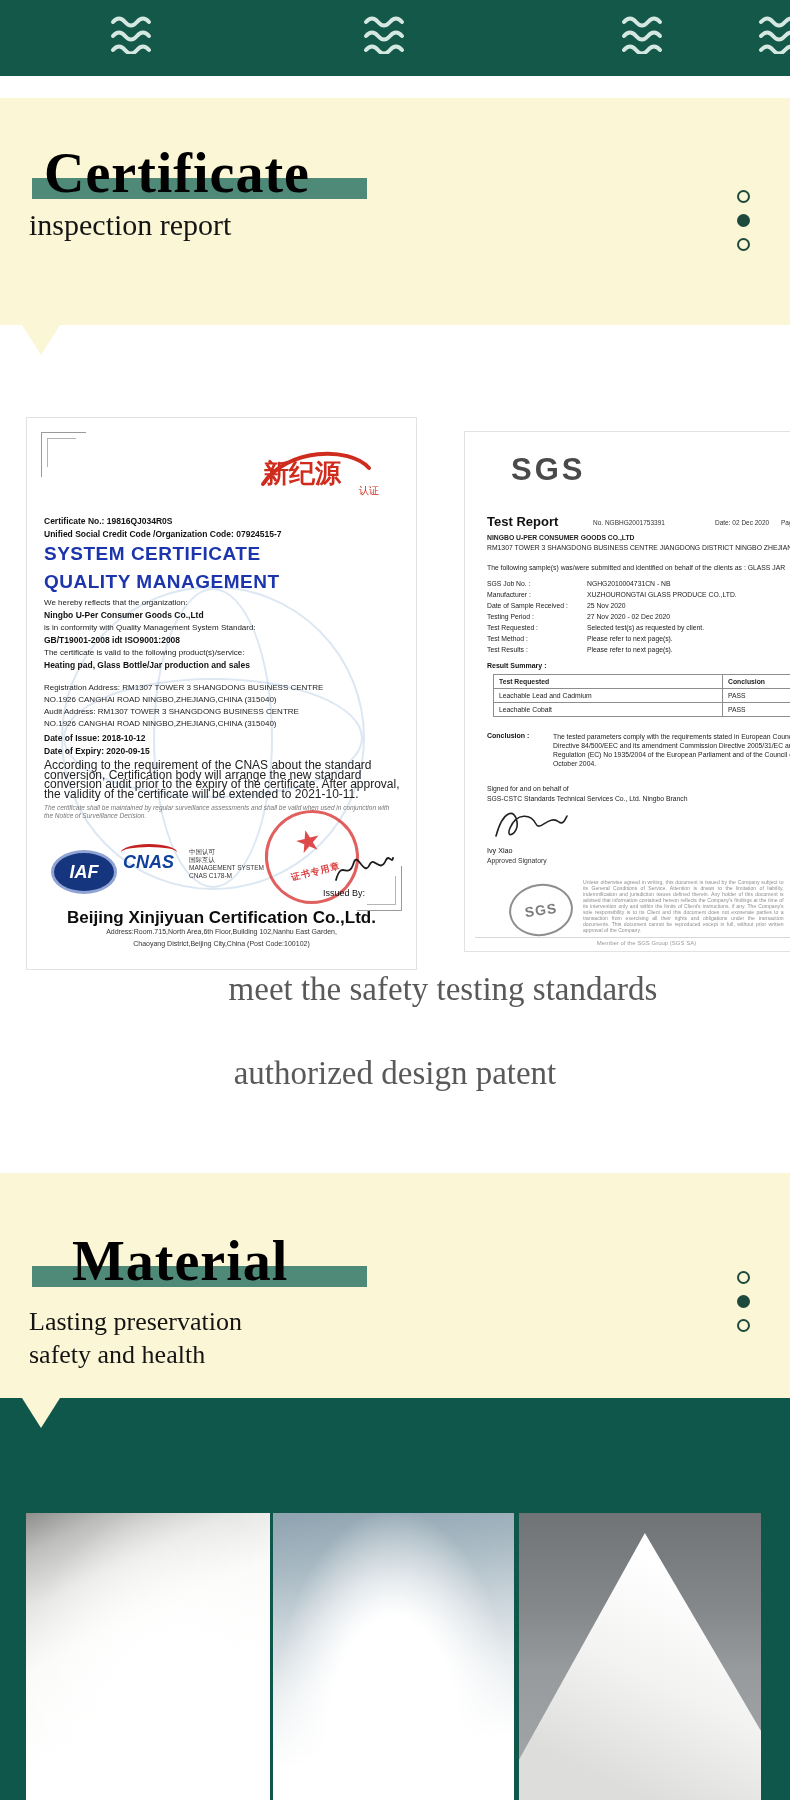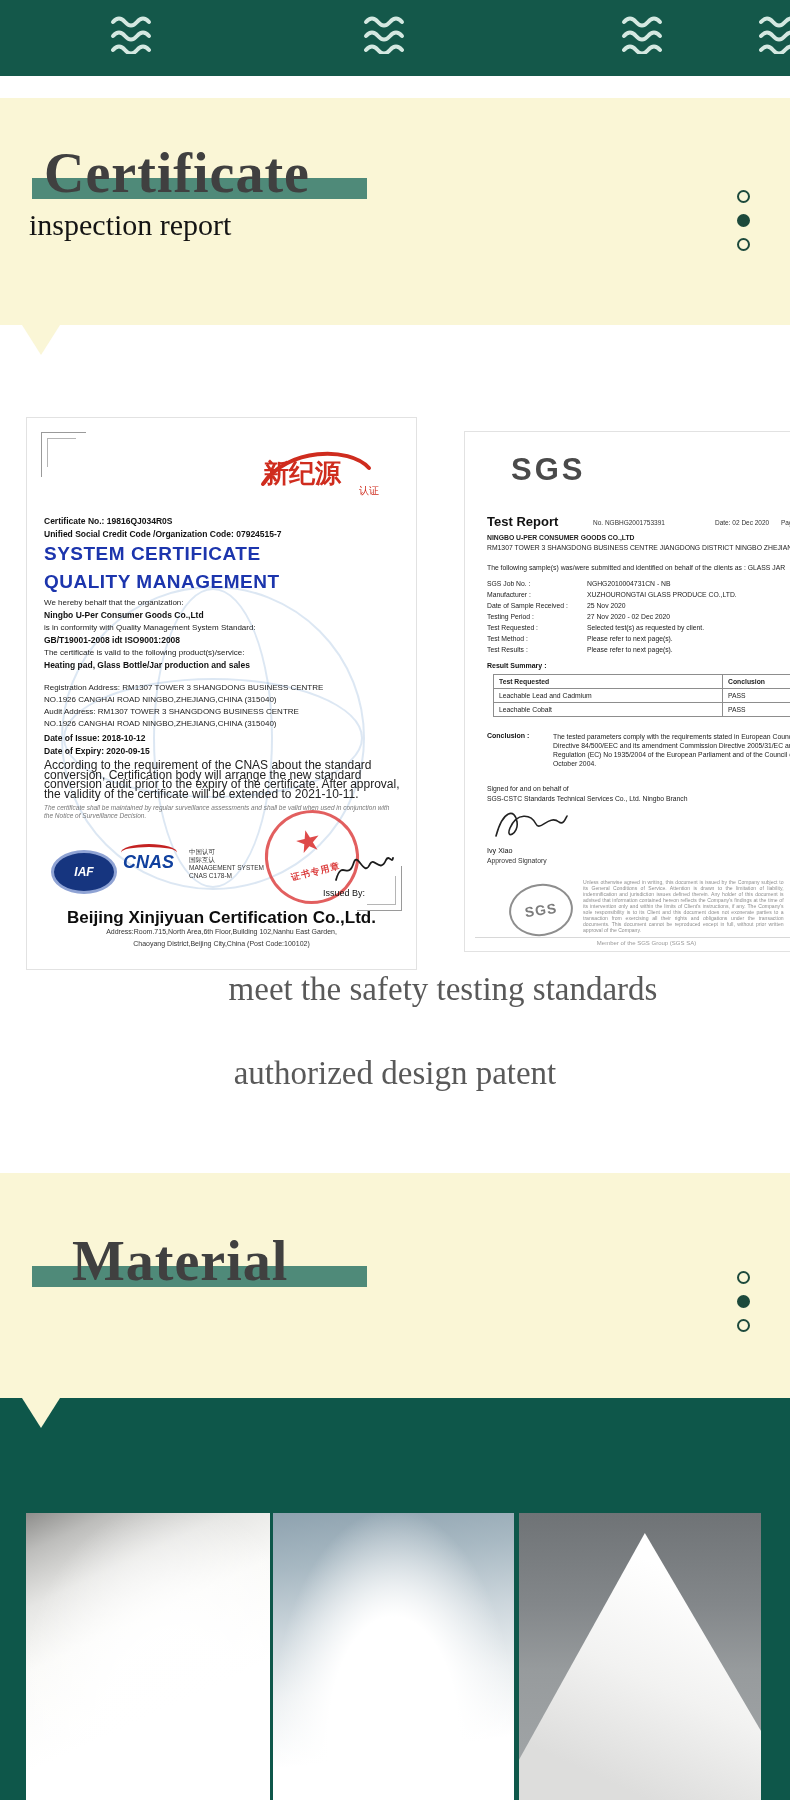--- a/index.html
+++ b/index.html
@@ -10,21 +10,21 @@
   .top-band { position:absolute; left:0; top:0; width:790px; height:76px; background:#14584a; }
   .wave { position:absolute; top:14px; }
   .wave svg { display:block; }
 
   
   .banner { position:absolute; left:0; width:790px; background:#faf6d6; }
   #cert-banner { top:98px; height:227px; }
   #material-banner { top:1173px; height:225px; }
   .banner-bar { position:absolute; background:#4f8a79; z-index:1; }
   .banner-title { position:absolute; z-index:2; font-family:"Liberation Serif", serif; font-weight:bold;
-                  font-size:56px; line-height:56px; color:#404040; letter-spacing:1px; }
+                  font-size:56px; line-height:56px; color:#000000; letter-spacing:1px; }
   .banner-sub { position:absolute; font-family:"Liberation Serif", serif; color:#141414; z-index:2; }
   .dots { position:absolute; left:737px; display:flex; flex-direction:column; gap:11px; }
   .dot { width:13px; height:13px; border-radius:50%; border:2px solid #1d4a3c; background:transparent; box-sizing:border-box; }
   .dot.active { background:#1d4a3c; }
   .notch { position:absolute; width:0; height:0; border-left:19px solid transparent;
            border-right:19px solid transparent; border-top:30px solid #faf6d6; z-index:4; }
 
   
   .caption-line { position:absolute; left:0; width:790px; text-align:center;
                   font-family:"Liberation Serif", serif; font-size:33px; color:#595959; }
@@ -54,21 +54,21 @@
   .xjy-swoosh { position:absolute; left:-6px; top:-10px; }
   .cert-body { position:absolute; left:17px; top:98px; width:356px; z-index:2; }
   .cert-body > div { margin-bottom:2px; }
   .c-line { font-size:8px; line-height:10px; color:#222222; }
   .c-bold { font-size:8.5px; line-height:11px; color:#111111; font-weight:bold; }
   .c-blue { font-size:19px; line-height:23px; color:#1c35ad; font-weight:bold; letter-spacing:.5px; }
   .c-note { font-size:12px; line-height:9.5px; color:#222222; margin-top:4px; }
   .c-fine { font-size:6.5px; line-height:8px; color:#777777; margin-top:5px; font-style:italic; }
   .iaf-badge { position:absolute; left:24px; top:432px; width:60px; height:38px; background:#16357f;
                border:3px solid #8fa3d4; border-radius:50%; color:#ffffff; font-weight:bold; font-style:italic;
-               font-size:12px; display:flex; align-items:center; justify-content:center; z-index:3; }
+               font-size:18px; display:flex; align-items:center; justify-content:center; z-index:3; }
   .cnas-badge { position:absolute; left:96px; top:434px; z-index:3; font-weight:bold; font-style:italic;
                 font-size:18px; color:#10409e; }
   .cnas-badge::before { content:""; position:absolute; left:-2px; top:-8px; width:56px; height:14px;
                         border-top:3px solid #c42222; border-radius:50%; }
   .cnas-text { position:absolute; left:162px; top:430px; z-index:3; font-size:6.5px; line-height:8px; color:#333333; }
   .stamp-red { position:absolute; left:238px; top:392px; width:94px; height:94px; border:3px solid rgba(216,42,42,0.75);
                border-radius:50%; transform:rotate(-14deg); z-index:3; text-align:center; box-sizing:border-box; }
   .stamp-star { font-size:30px; color:rgba(216,42,42,0.85); line-height:40px; display:block; margin-top:8px; }
   .stamp-text { font-size:9px; color:rgba(216,42,42,0.9); font-weight:bold; letter-spacing:1px; }
   .issued-by { position:absolute; left:296px; top:470px; font-size:9px; color:#111111; z-index:4; }
@@ -191,21 +191,21 @@
       </span>
       <span class="xjy-main">新纪源</span>
       <span class="xjy-sub">认证</span>
     </div>
 
     <div class="cert-body">
       <div class="c-bold">Certificate No.: 19816QJ034R0S</div>
       <div class="c-bold">Unified Social Credit Code /Organization Code:  07924515-7</div>
       <div class="c-blue">SYSTEM CERTIFICATE</div>
       <div class="c-blue" style="margin-top:5px;">QUALITY MANAGEMENT</div>
-      <div class="c-line" style="margin-top:5px;">We hereby behalf that the organization:</div>
+      <div class="c-line" style="margin-top:5px;">We hereby reflects that the organization:</div>
       <div class="c-bold">Ningbo U-Per Consumer Goods Co.,Ltd</div>
       <div class="c-line">is in conformity with Quality Management System Standard:</div>
       <div class="c-bold">GB/T19001-2008 idt ISO9001:2008</div>
       <div class="c-line">The certificate is valid to the following product(s)/service:</div>
       <div class="c-bold">Heating pad, Glass Bottle/Jar  production and sales</div>
       <div class="c-line" style="margin-top:12px;">Registration Address:  RM1307 TOWER 3 SHANGDONG BUSINESS CENTRE</div>
       <div class="c-line">NO.1926 CANGHAI ROAD NINGBO,ZHEJIANG,CHINA (315040)</div>
       <div class="c-line">Audit Address: RM1307 TOWER 3 SHANGDONG BUSINESS CENTRE</div>
       <div class="c-line">NO.1926 CANGHAI ROAD NINGBO,ZHEJIANG,CHINA (315040)</div>
       <div class="c-bold" style="margin-top:4px;">Date of Issue:  2018-10-12</div>
@@ -321,20 +321,24 @@
     <div class="disclaimer">Unless otherwise agreed in writing, this document is issued by the Company subject to its General Conditions of Service. Attention is drawn to the limitation of liability, indemnification and jurisdiction issues defined therein. Any holder of this document is advised that information contained hereon reflects the Company's findings at the time of its intervention only and within the limits of Client's instructions, if any. The Company's sole responsibility is to its Client and this document does not exonerate parties to a transaction from exercising all their rights and obligations under the transaction documents. This document cannot be reproduced except in full, without prior written approval of the Company.</div>
     <div class="tr-footer">Member of the SGS Group (SGS SA)</div>
   </div>
 
   <div class="caption-line" style="top:971px;padding-left:48px;">meet the safety testing standards</div>
   <div class="caption-line" style="top:1055px;">authorized design patent</div>
 
   <div class="banner" id="material-banner">
     <div class="banner-bar" style="left:32px; top:93px; width:335px; height:21px;"></div>
     <div class="banner-title" style="left:72px; top:60px;">Material</div>
+    <div class="banner-sub" style="left:29px; top:132px; font-size:26px; line-height:33px;">
+      <div>Lasting preservation</div>
+      <div>safety and health</div>
+    </div>
     <div class="dots" style="top:98px;">
       <div class="dot"></div>
       <div class="dot active"></div>
       <div class="dot"></div>
     </div>
   </div>
   <div class="notch" style="left:22px; top:1398px;"></div>
 
   <div class="bottom-section">
     <div class="photo" id="photo-1"></div>

